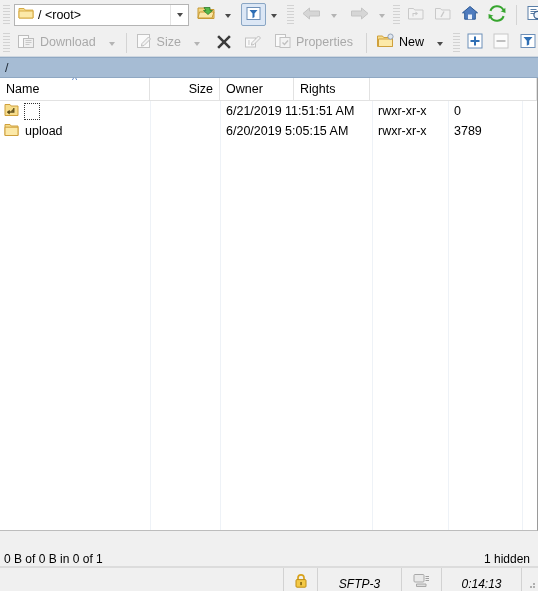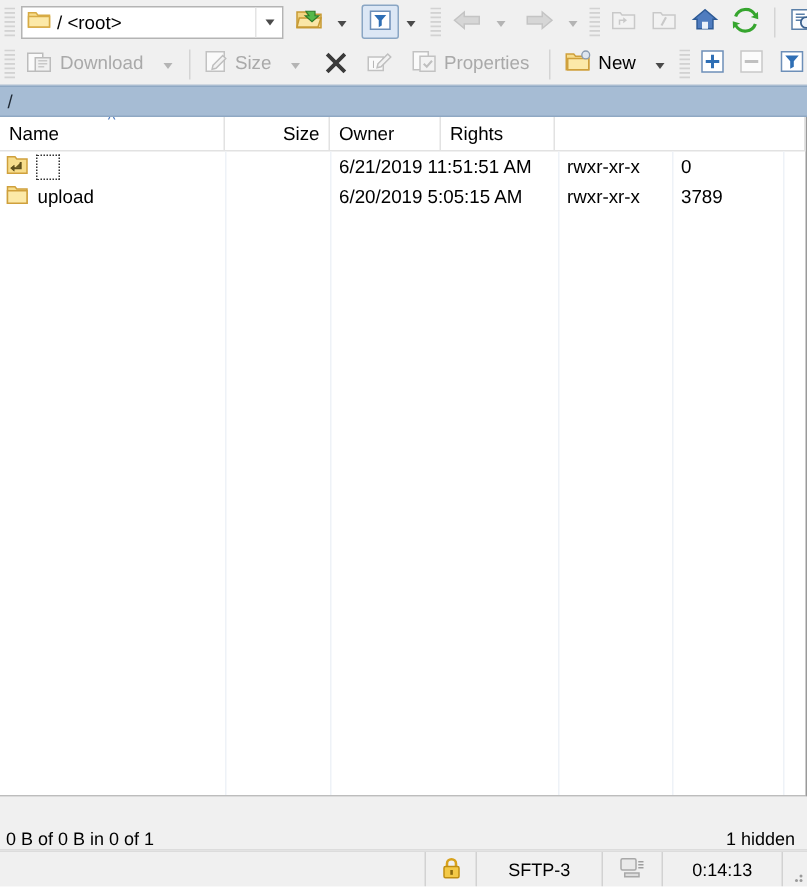--- a/index.html
+++ b/index.html
@@ -230,26 +230,27 @@
     background: #f0f0f0;
     display: flex;
     align-items: stretch;
     flex: 0 0 auto;
     border-top: 1px solid #dcdcdc;
     box-sizing: border-box;
   }
   .sb-fill { flex: 1 1 auto; border-right: 1px solid #d2d2d2; }
   .sb-cell {
     display: flex;
-    align-items: center;
+    align-items: flex-end;
     justify-content: center;
     border-right: 1px solid #d2d2d2;
     font-size: 12px;
     box-sizing: border-box;
     padding: 0 6px;
+    font-style: italic;
   }
   .sb-cell.lock { width: 34px; }
   .sb-cell.proto { width: 84px; }
   .sb-cell.conn { width: 40px; }
   .sb-cell.time { width: 80px; }
   .sb-grip {
     width: 16px;
     display: flex;
     align-items: flex-end;
     justify-content: flex-end;

